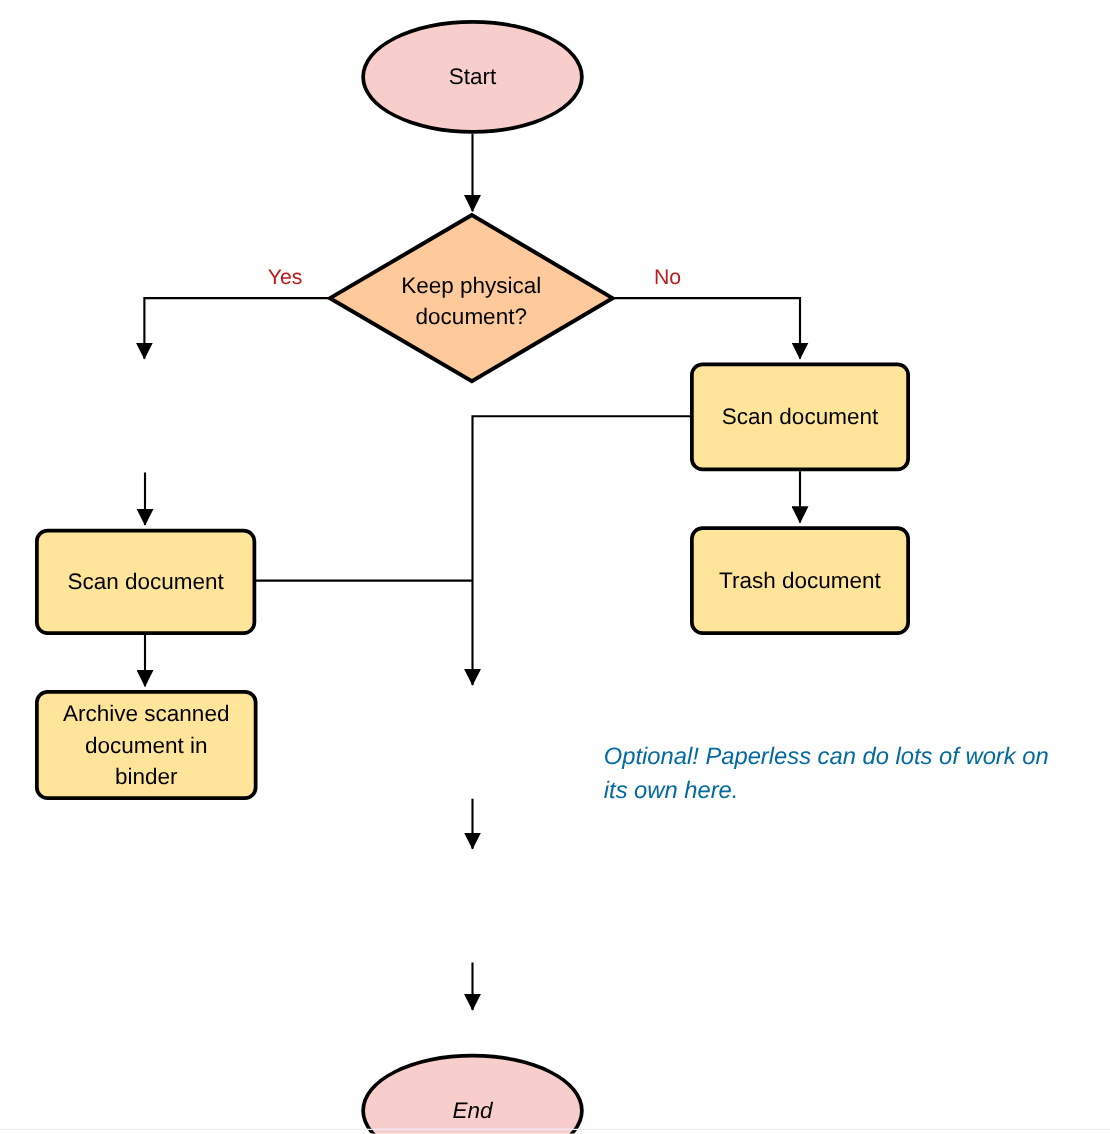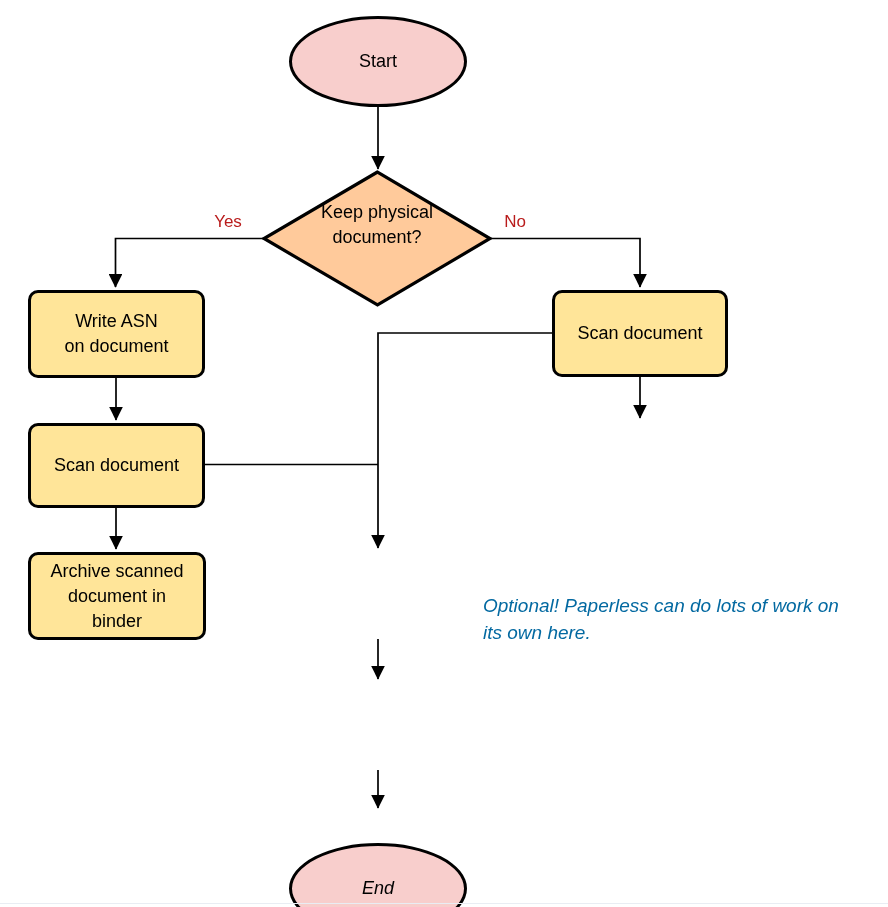--- a/index.html
+++ b/index.html
@@ -101,38 +101,37 @@
     <path d="M552,333 L378,333 L378,548" stroke="#000" stroke-width="1.7" marker-end="url(#arrow)"></path>
     <path d="M204,464.5 L378,464.5" stroke="#000" stroke-width="1.7"></path>
     <path d="M378,639 L378,679" stroke="#000" stroke-width="1.7" marker-end="url(#arrow)"></path>
     <path d="M378,770 L378,808" stroke="#000" stroke-width="1.7" marker-end="url(#arrow)"></path>
   </svg>
 
   <div class="node terminal" style="left:289px; top:16px; width:178px; height:91px;">Start</div>
 
   <div class="node terminal" style="left:289px; top:843px; width:178px; height:91px;font-style:italic;">End</div>
 
-  <div class="decision-label" style="left:277px; top:200px; width:200px;">Keep physical
+  <div class="decision-label" style="left:277px; top:216px; width:200px;">Keep physical
 document?</div>
 
-  <div class="node process" style="left:28px; top:290px; width:177px; height:88px;">Write ASN
-on document</div>
 
   <div class="node process" style="left:28px; top:423px; width:177px; height:85px;">Scan document</div>
 
   <div class="node process" style="left:28px; top:552px; width:178px; height:88px;">Archive scanned
 document in
 binder</div>
 
   <div class="node process" style="left:552px; top:290px; width:176px; height:87px;">Scan document</div>
 
+  <div class="node process" style="left:552px; top:421px; width:176px; height:87px;">Trash document</div>
 
 
 
   <div class="edge-label" style="left:205px; top:212px; width:46px;">Yes</div>
 
-  <div class="edge-label" style="left:493px; top:212px; width:44px;">No</div>
+  <div class="edge-label" style="left:512px; top:212px; width:44px;">No</div>
 
   <div class="note" style="left:483px; top:592px; width:400px;">Optional! Paperless can do lots of work on
 its own here.</div>
 
   <div class="bottom-hairline"></div>
 </div>
 
 </body></html>

